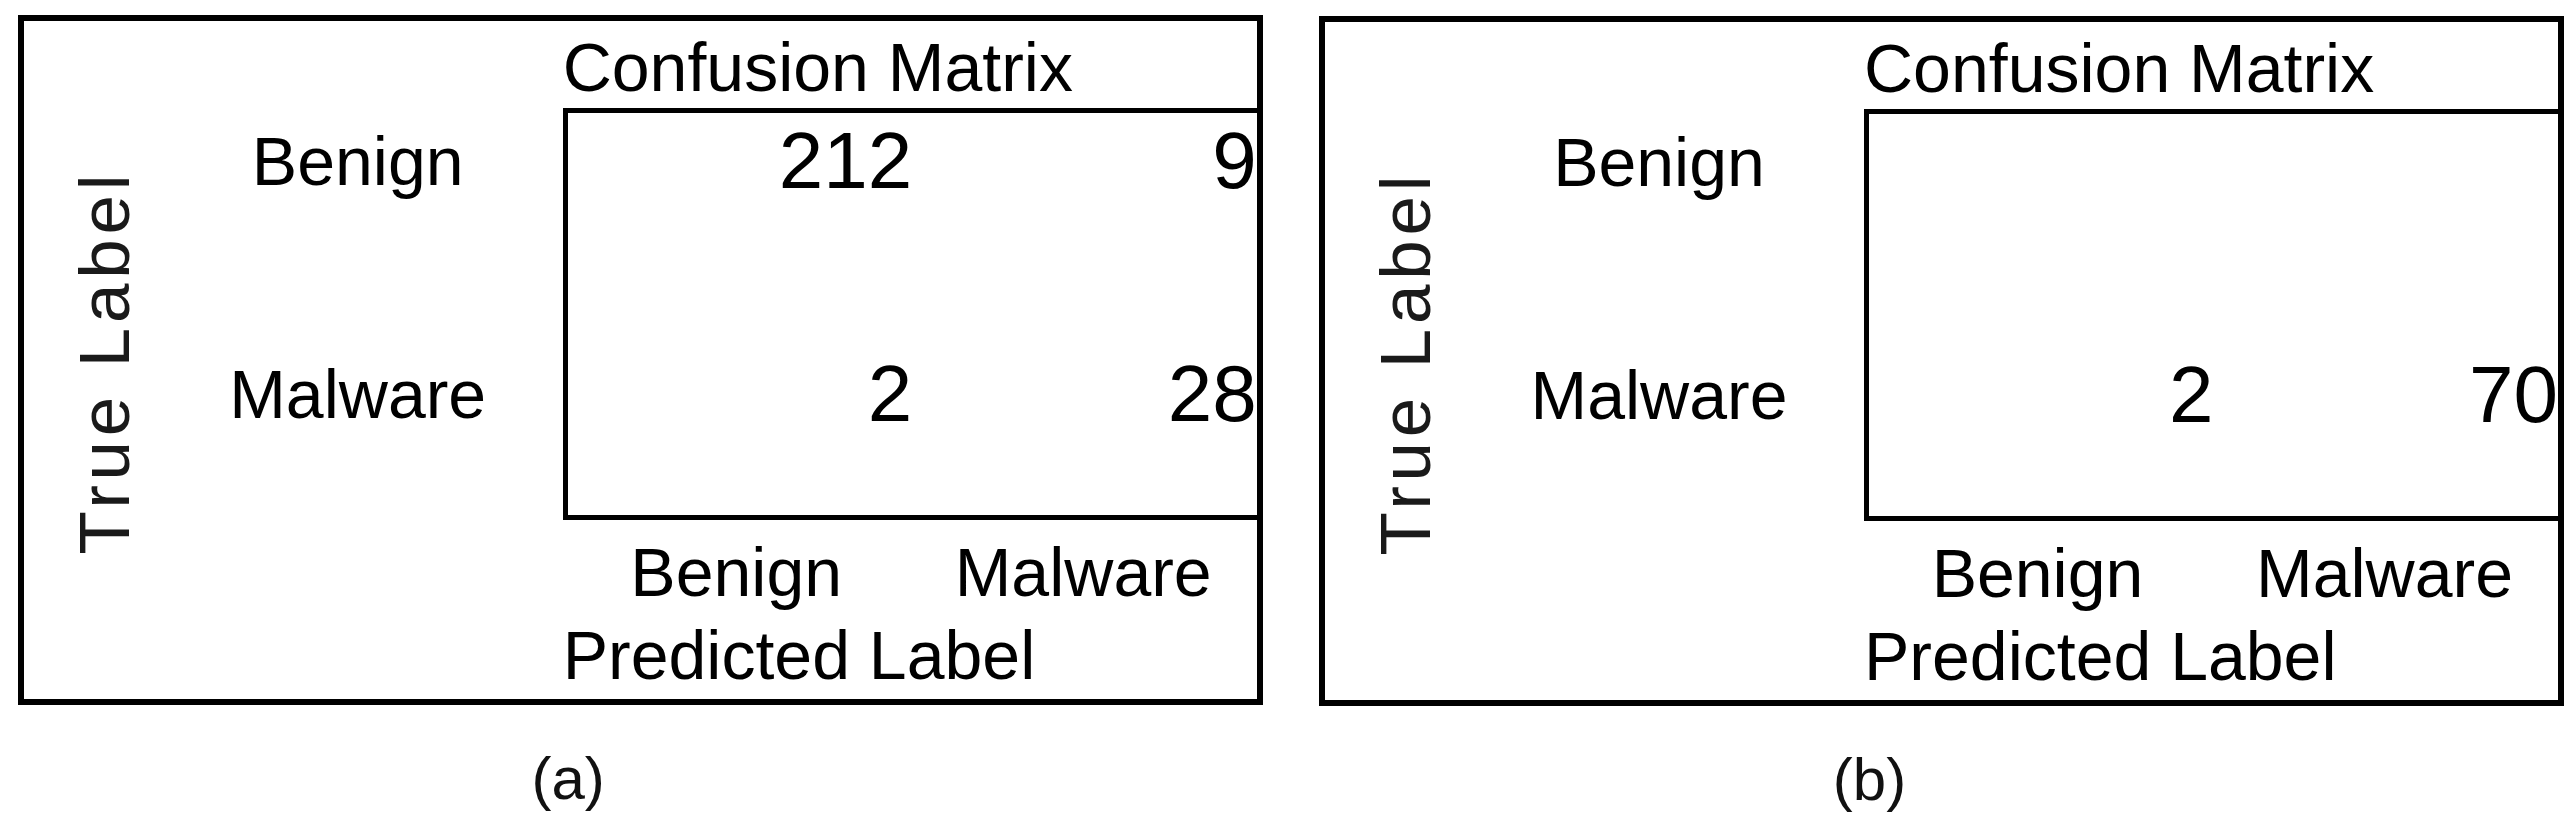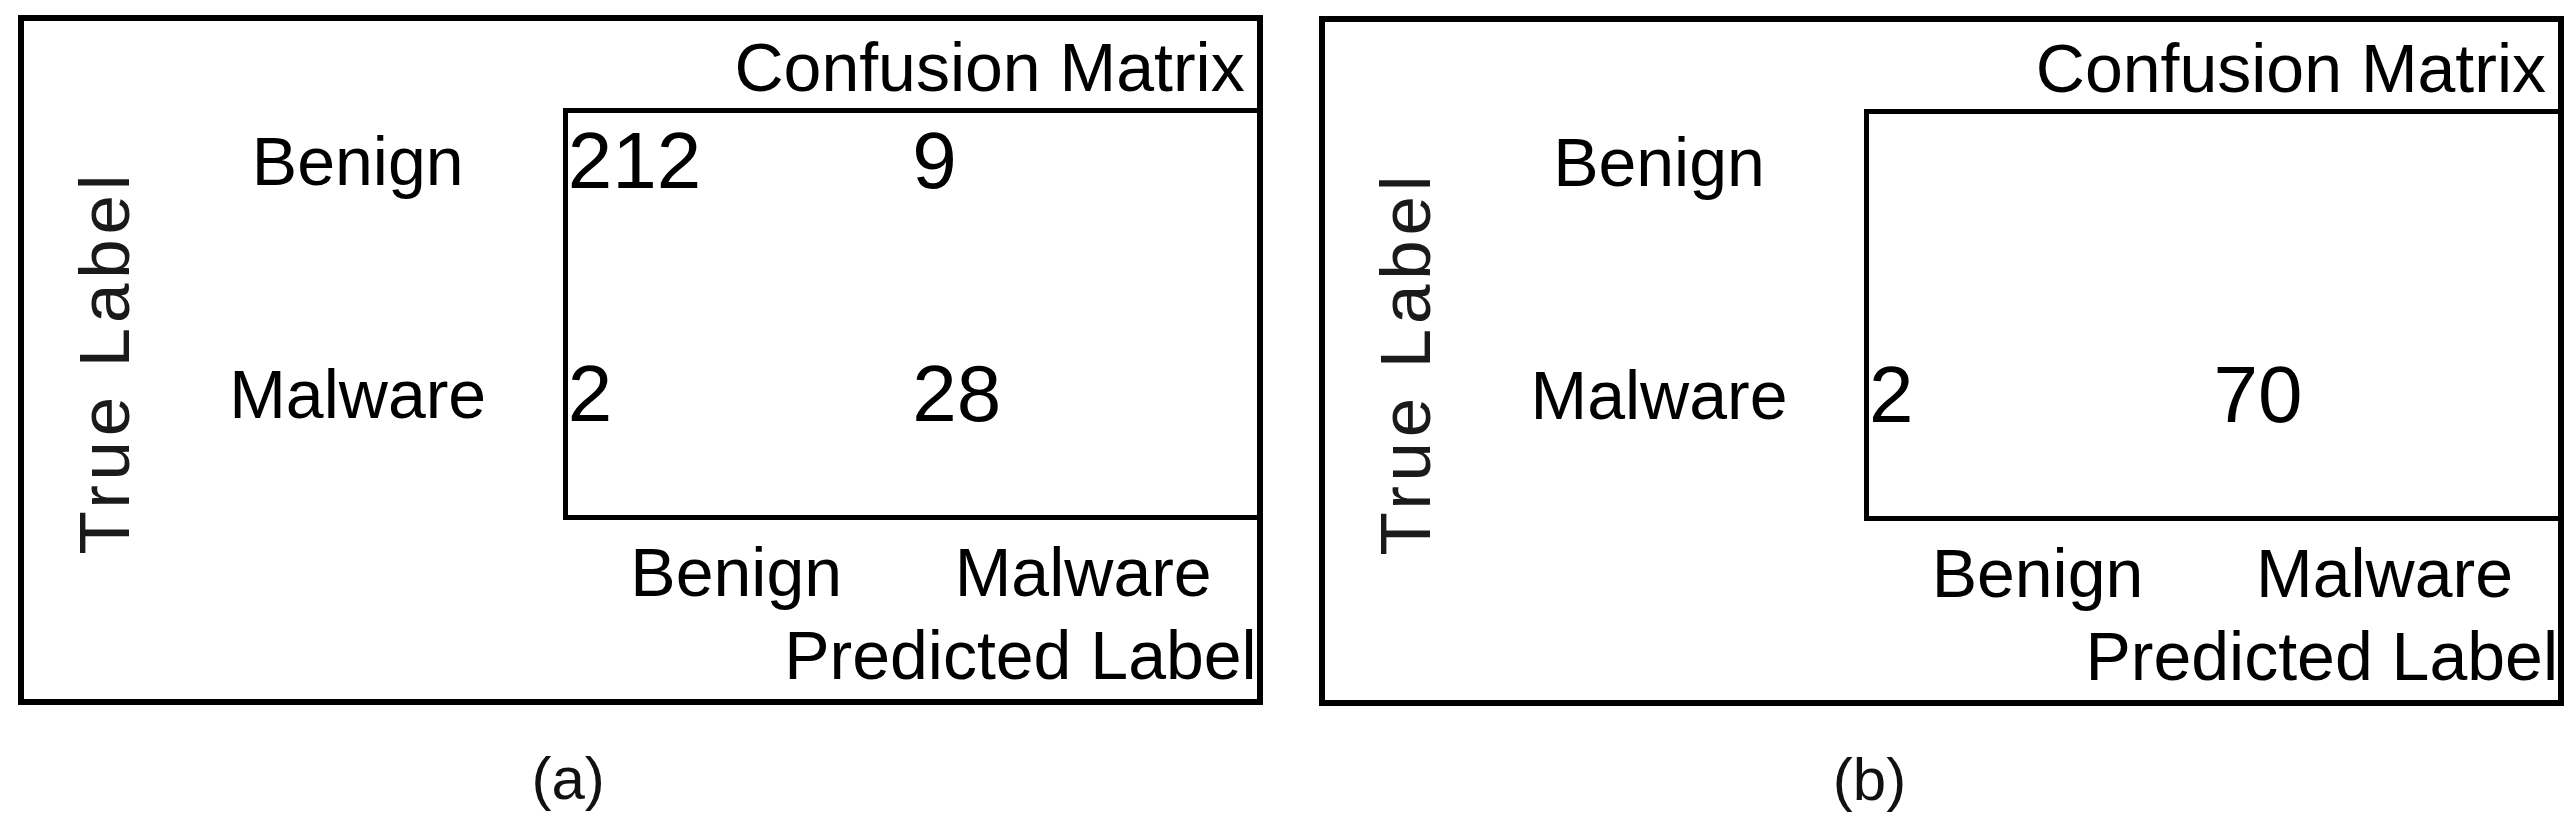--- a/index.html
+++ b/index.html
@@ -29,25 +29,25 @@
     left: 0; top: 0;
     width: 1245px;
     height: 690px;
     border: 6.4px solid #000000;
     box-sizing: border-box;
     background: #ffffff;
   }
 
   .cm-title {
     position: absolute;
-    left: 539px; right: 12px;
+    left: 539px; right: 3px;
     top: 6.4px; height: 80px;
     line-height: 80px;
     font-size: 68px;
-    text-align: right;
+    text-align: left;
     white-space: nowrap;
   }
 
   .inner-box {
     position: absolute;
     left: 539px; right: 0;
     top: 87px; height: 412px;
     border: 5.6px solid #000000;
     border-right: none;
     box-sizing: border-box;
@@ -56,21 +56,21 @@
   .value-row {
     position: absolute;
     left: 0; right: 0;
     height: 88px;
     display: flex;
   }
   .value-row.r1 { top: 4.8px; }
   .value-row.r2 { top: 237px; }
   .value-cell {
     flex: 1 1 0;
-    text-align: left;
+    text-align: right;
     font-size: 80px;
     line-height: 88px;
   }
 
   .true-label {
     position: absolute;
     left: -201px; top: 297px;
     width: 563px; height: 88px;
     line-height: 88px;
     text-align: center;
@@ -105,21 +105,21 @@
     line-height: 88px;
     white-space: nowrap;
   }
 
   .pred-label {
     position: absolute;
     left: 539px; right: 0;
     top: 594px; height: 80px;
     line-height: 80px;
     font-size: 68px;
-    text-align: right;
+    text-align: left;
     white-space: nowrap;
   }
 
   .caption {
     position: absolute;
     left: 430px; top: 728px;
     width: 241px; height: 72px;
     line-height: 72px;
     font-size: 60px;
     text-align: center;

